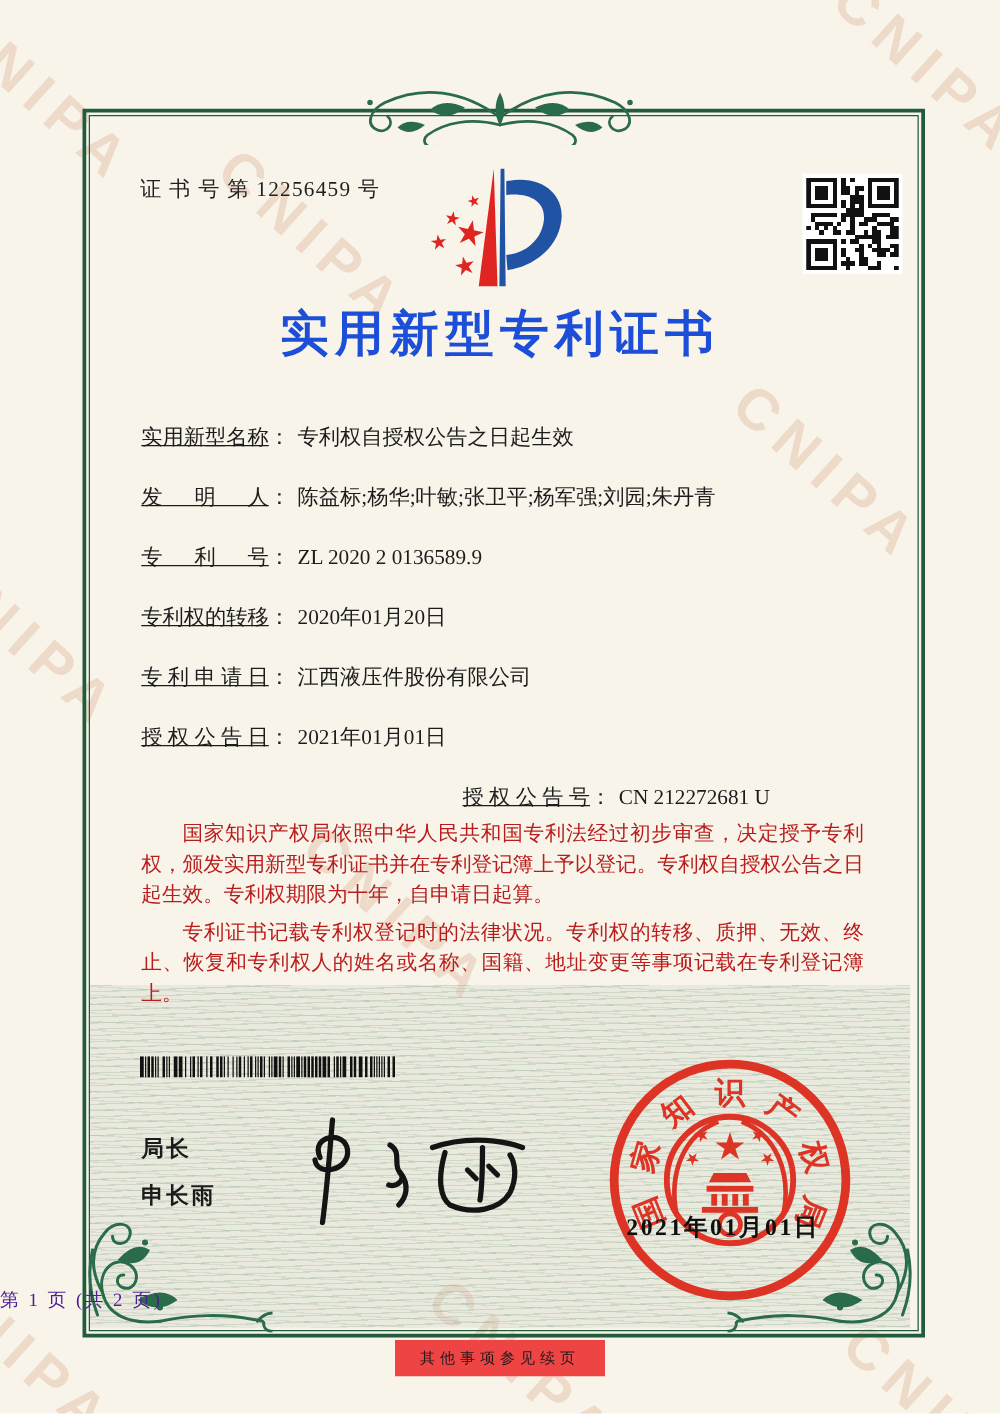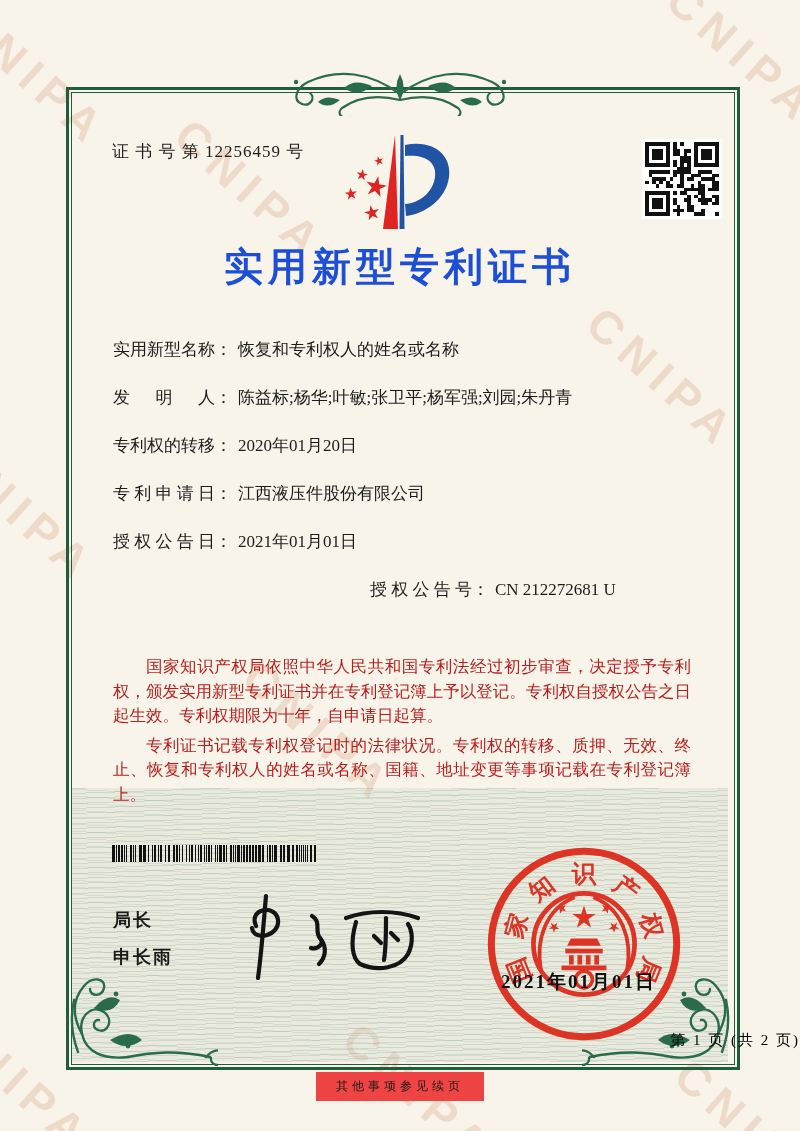--- a/index.html
+++ b/index.html
@@ -36,41 +36,41 @@
   .certno{position:absolute;left:112px;top:140px;font-size:17px;color:#1f1f1f;
     letter-spacing:1px;z-index:4;text-align:center;}
   .logo{position:absolute;left:333px;top:125px;z-index:4;}
   .qr{position:absolute;left:642px;top:139px;width:74px;height:74px;z-index:4;background:#fff;padding:3px;}
   .title{position:absolute;left:0;right:0;top:240px;text-align:center;
     font-size:39px;font-weight:700;letter-spacing:5px;color:#1d4ed8;z-index:4;}
   
   .fields{position:absolute;left:113px;top:337px;width:580px;font-size:17px;
     color:#1c1c1c;z-index:4;}
   .frow{margin-bottom:23px;line-height:25px;white-space:nowrap;position:relative;}
-  .flabel{display:inline-block;width:102px;text-align:justify;text-align-last:justify;vertical-align:top;}
+  .flabel{display:inline-block;width:102px;text-align:justify;text-align-last:justify;vertical-align:top;text-decoration:underline;}
   .colon{display:inline-block;margin-right:6px;}
   .grant-right{position:absolute;left:257px;top:0;white-space:nowrap;margin-top:48px;}
   
   .paras{position:absolute;left:113px;top:655px;width:578px;font-size:16.5px;
     line-height:24.5px;color:#b91c1c;z-index:4;text-align:justify;}
   .paras p{margin:0 0 5px 0;text-indent:2em;}
   
   .barcode{position:absolute;left:112px;top:845px;z-index:4;}
   
   .signer{position:absolute;left:113px;top:903px;z-index:4;
     font-family:Liberation Mono, monospace;
     font-size:18px;font-weight:600;letter-spacing:2px;color:#1b1b1b;line-height:37px;}
   .signature{position:absolute;left:228px;top:888px;z-index:5;}
   
   .seal{position:absolute;left:481px;top:841px;z-index:4;opacity:0.95;}
   .seal-date{position:absolute;left:501px;top:969px;z-index:5;font-size:19px;
     font-weight:700;letter-spacing:2px;color:#101010;white-space:nowrap;}
   
-  .pagenum{position:absolute;left:0;right:0;top:1031px;text-align:right;
-    font-size:15px;color:#000000;letter-spacing:2px;z-index:4;}
+  .pagenum{position:absolute;left:0;right:0;top:1031px;text-align:left;
+    font-size:15px;color:#4c1d95;letter-spacing:2px;z-index:4;}
   .contnote{position:absolute;left:50%;transform:translateX(-50%);top:1072px;
     background:#ef4444;padding:6px 20px;font-size:12px;letter-spacing:4px;
     color:#1c1c1c;z-index:4;white-space:nowrap;}
 </style>
 </head>
 <body>
 
 <svg style="position:absolute;width:0;height:0" aria-hidden="true">
   <defs>
     <path id="star" d="M0,-1 L0.225,-0.31 0.95,-0.31 0.36,0.12 0.59,0.81 0,0.38 -0.59,0.81 -0.36,0.12 -0.95,-0.31 -0.225,-0.31 Z"></path>
@@ -270,24 +270,27 @@
       <rect x="16" y="2" width="3" height="3" fill="#111"></rect>
       <rect x="0" y="14" width="7" height="7" fill="#111"></rect>
       <rect x="1" y="15" width="5" height="5" fill="#fff"></rect>
       <rect x="2" y="16" width="3" height="3" fill="#111"></rect>
     </svg>
 
   <div class="title">实用新型专利证书</div>
 
   <div class="fields">
     <div class="frow">
-      <span class="flabel">实用新型名称</span><span class="colon">：</span><span>恢复和专利权人的姓名或名称</span>
+      <span class="flabel">实用新型名称</span><span class="colon">：</span><span>专利权自授权公告之日起生效</span>
     </div>
     <div class="frow">
       <span class="flabel">发明人</span><span class="colon">：</span><span>陈益标;杨华;叶敏;张卫平;杨军强;刘园;朱丹青</span>
+    </div>
+    <div class="frow">
+      <span class="flabel">专利号</span><span class="colon">：</span><span>ZL 2020 2 0136589.9</span>
     </div>
     <div class="frow">
       <span class="flabel">专利权的转移</span><span class="colon">：</span><span>2020年01月20日</span>
     </div>
     <div class="frow">
       <span class="flabel">专利申请日</span><span class="colon">：</span><span>江西液压件股份有限公司</span>
     </div>
     <div class="frow">
       <span class="flabel">授权公告日</span><span class="colon">：</span><span>2021年01月01日</span>
       <span class="grant-right">

